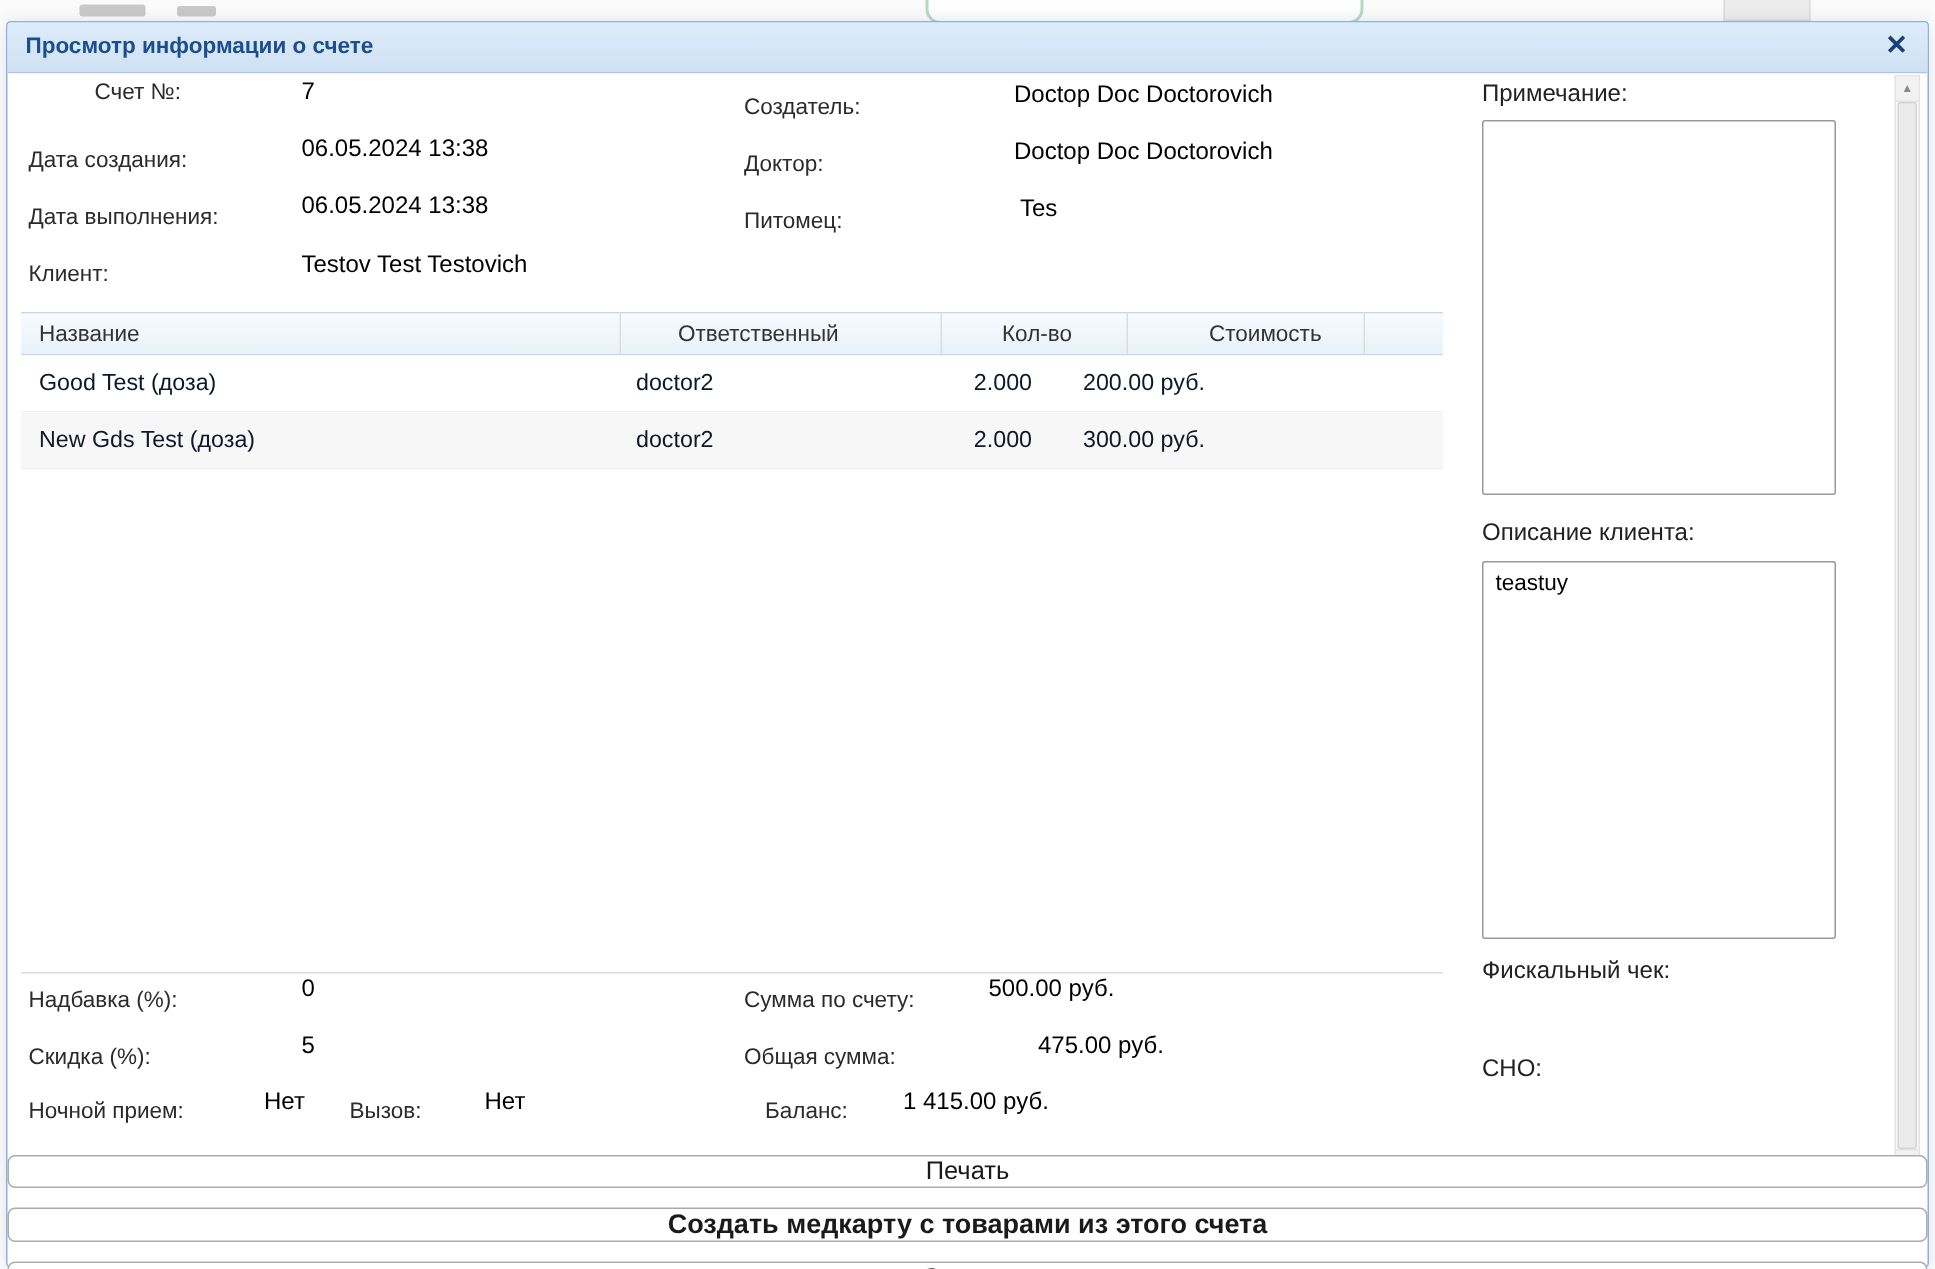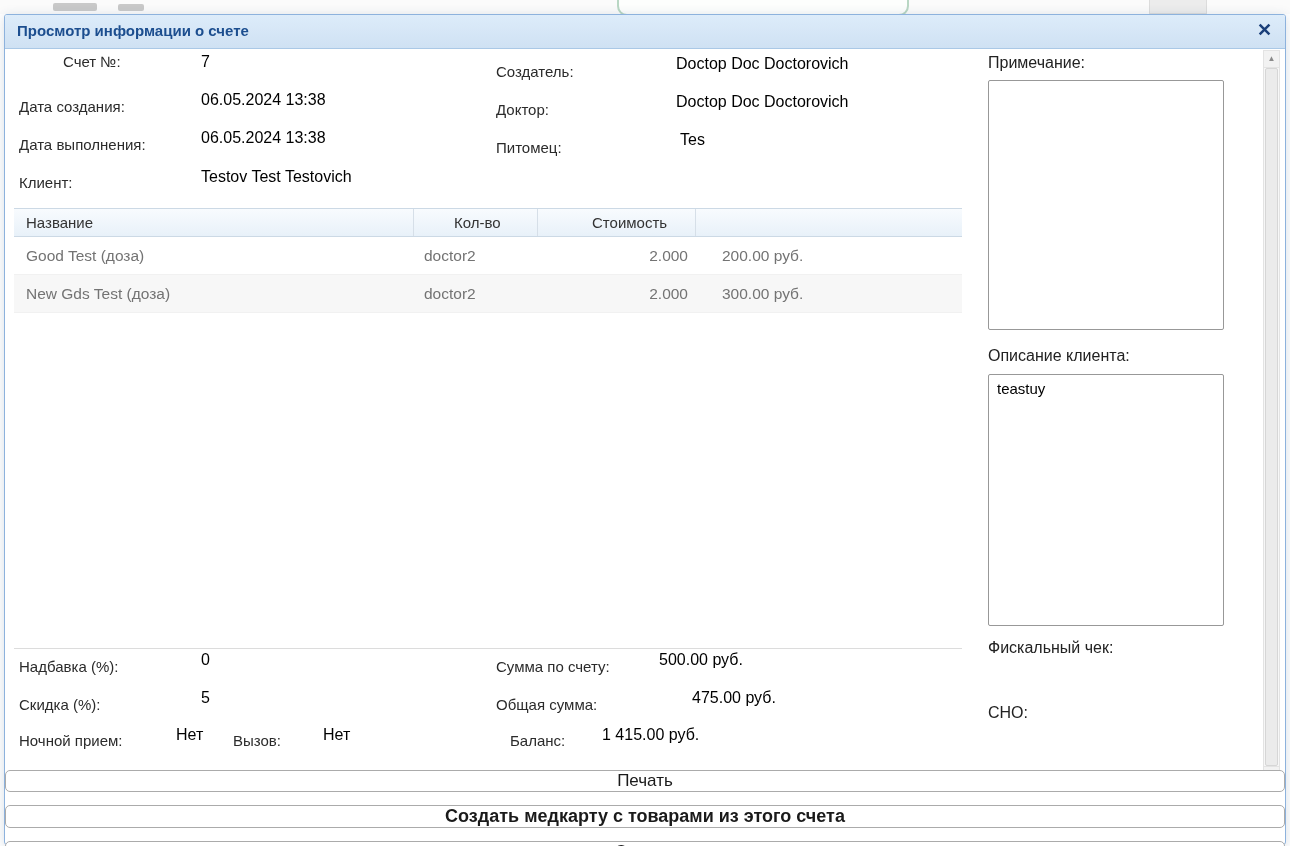--- a/index.html
+++ b/index.html
@@ -34,21 +34,21 @@
   .val{position:absolute;font-size:16px;color:#000;white-space:nowrap;}
 
   
   .grid{position:absolute;left:9px;top:193px;width:948px;}
   .grid-head{display:flex;height:29px;background:linear-gradient(#f8fbfe,#e8f1f9);
     border-top:1px solid #ccd9e5;border-bottom:1px solid #ccd9e5;box-sizing:border-box;gap:28px;}
   .grid-head .hcell{box-sizing:border-box;line-height:27px;font-size:15px;color:#333;
     border-right:1px solid #d6dfe8;padding-left:12px;white-space:nowrap;overflow:hidden;}
   .grid-row{display:flex;height:37px;background:#fff;border-bottom:1px solid #f1f1f1;cursor:pointer;}
   .grid-row.alt{background:#f7f7f7;}
-  .grid-row .cell{box-sizing:border-box;line-height:37px;font-size:15.5px;color:#737373;
+  .grid-row .cell{box-sizing:border-box;line-height:37px;font-size:15.5px;color:#0f172a;
     padding-left:12px;white-space:nowrap;overflow:hidden;}
   .c-name{width:400px;}
   .c-resp{width:186px;padding-left:10px !important;}
   .c-qty{width:96px;text-align:right;padding-left:0 !important;padding-right:8px;}
   .grid-head .c-qty{text-align:left;padding-left:12px !important;padding-right:0;}
   .c-cost{width:130px;padding-left:26px !important;}
   .c-fill{flex:1;border-right:none !important;}
 
   .totals-divider{position:absolute;left:9px;top:633px;width:948px;border-top:1px solid #dcdcdc;}
 
@@ -109,20 +109,21 @@
 
   <span class="lbl" style="left:491px;top:86px;">Доктор:</span>
   <span class="val" style="left:671px;top:78px;">Doctop Doc Doctorovich</span>
 
   <span class="lbl" style="left:491px;top:124px;">Питомец:</span>
   <span class="val" style="left:675px;top:116px;">Tes</span>
 
   <div class="grid">
     <div class="grid-head">
       <div class="hcell c-name">Название</div>
+      <div class="hcell c-resp">Ответственный</div>
       <div class="hcell c-qty">Кол-во</div>
       <div class="hcell c-cost">Стоимость</div>
       <div class="hcell c-fill"></div>
     </div>
 
     <div class="grid-row">
       <div class="cell c-name">Good Test (доза)</div>
       <div class="cell c-resp">doctor2</div>
       <div class="cell c-qty">2.000</div>
       <div class="cell c-cost">200.00 руб.</div>

